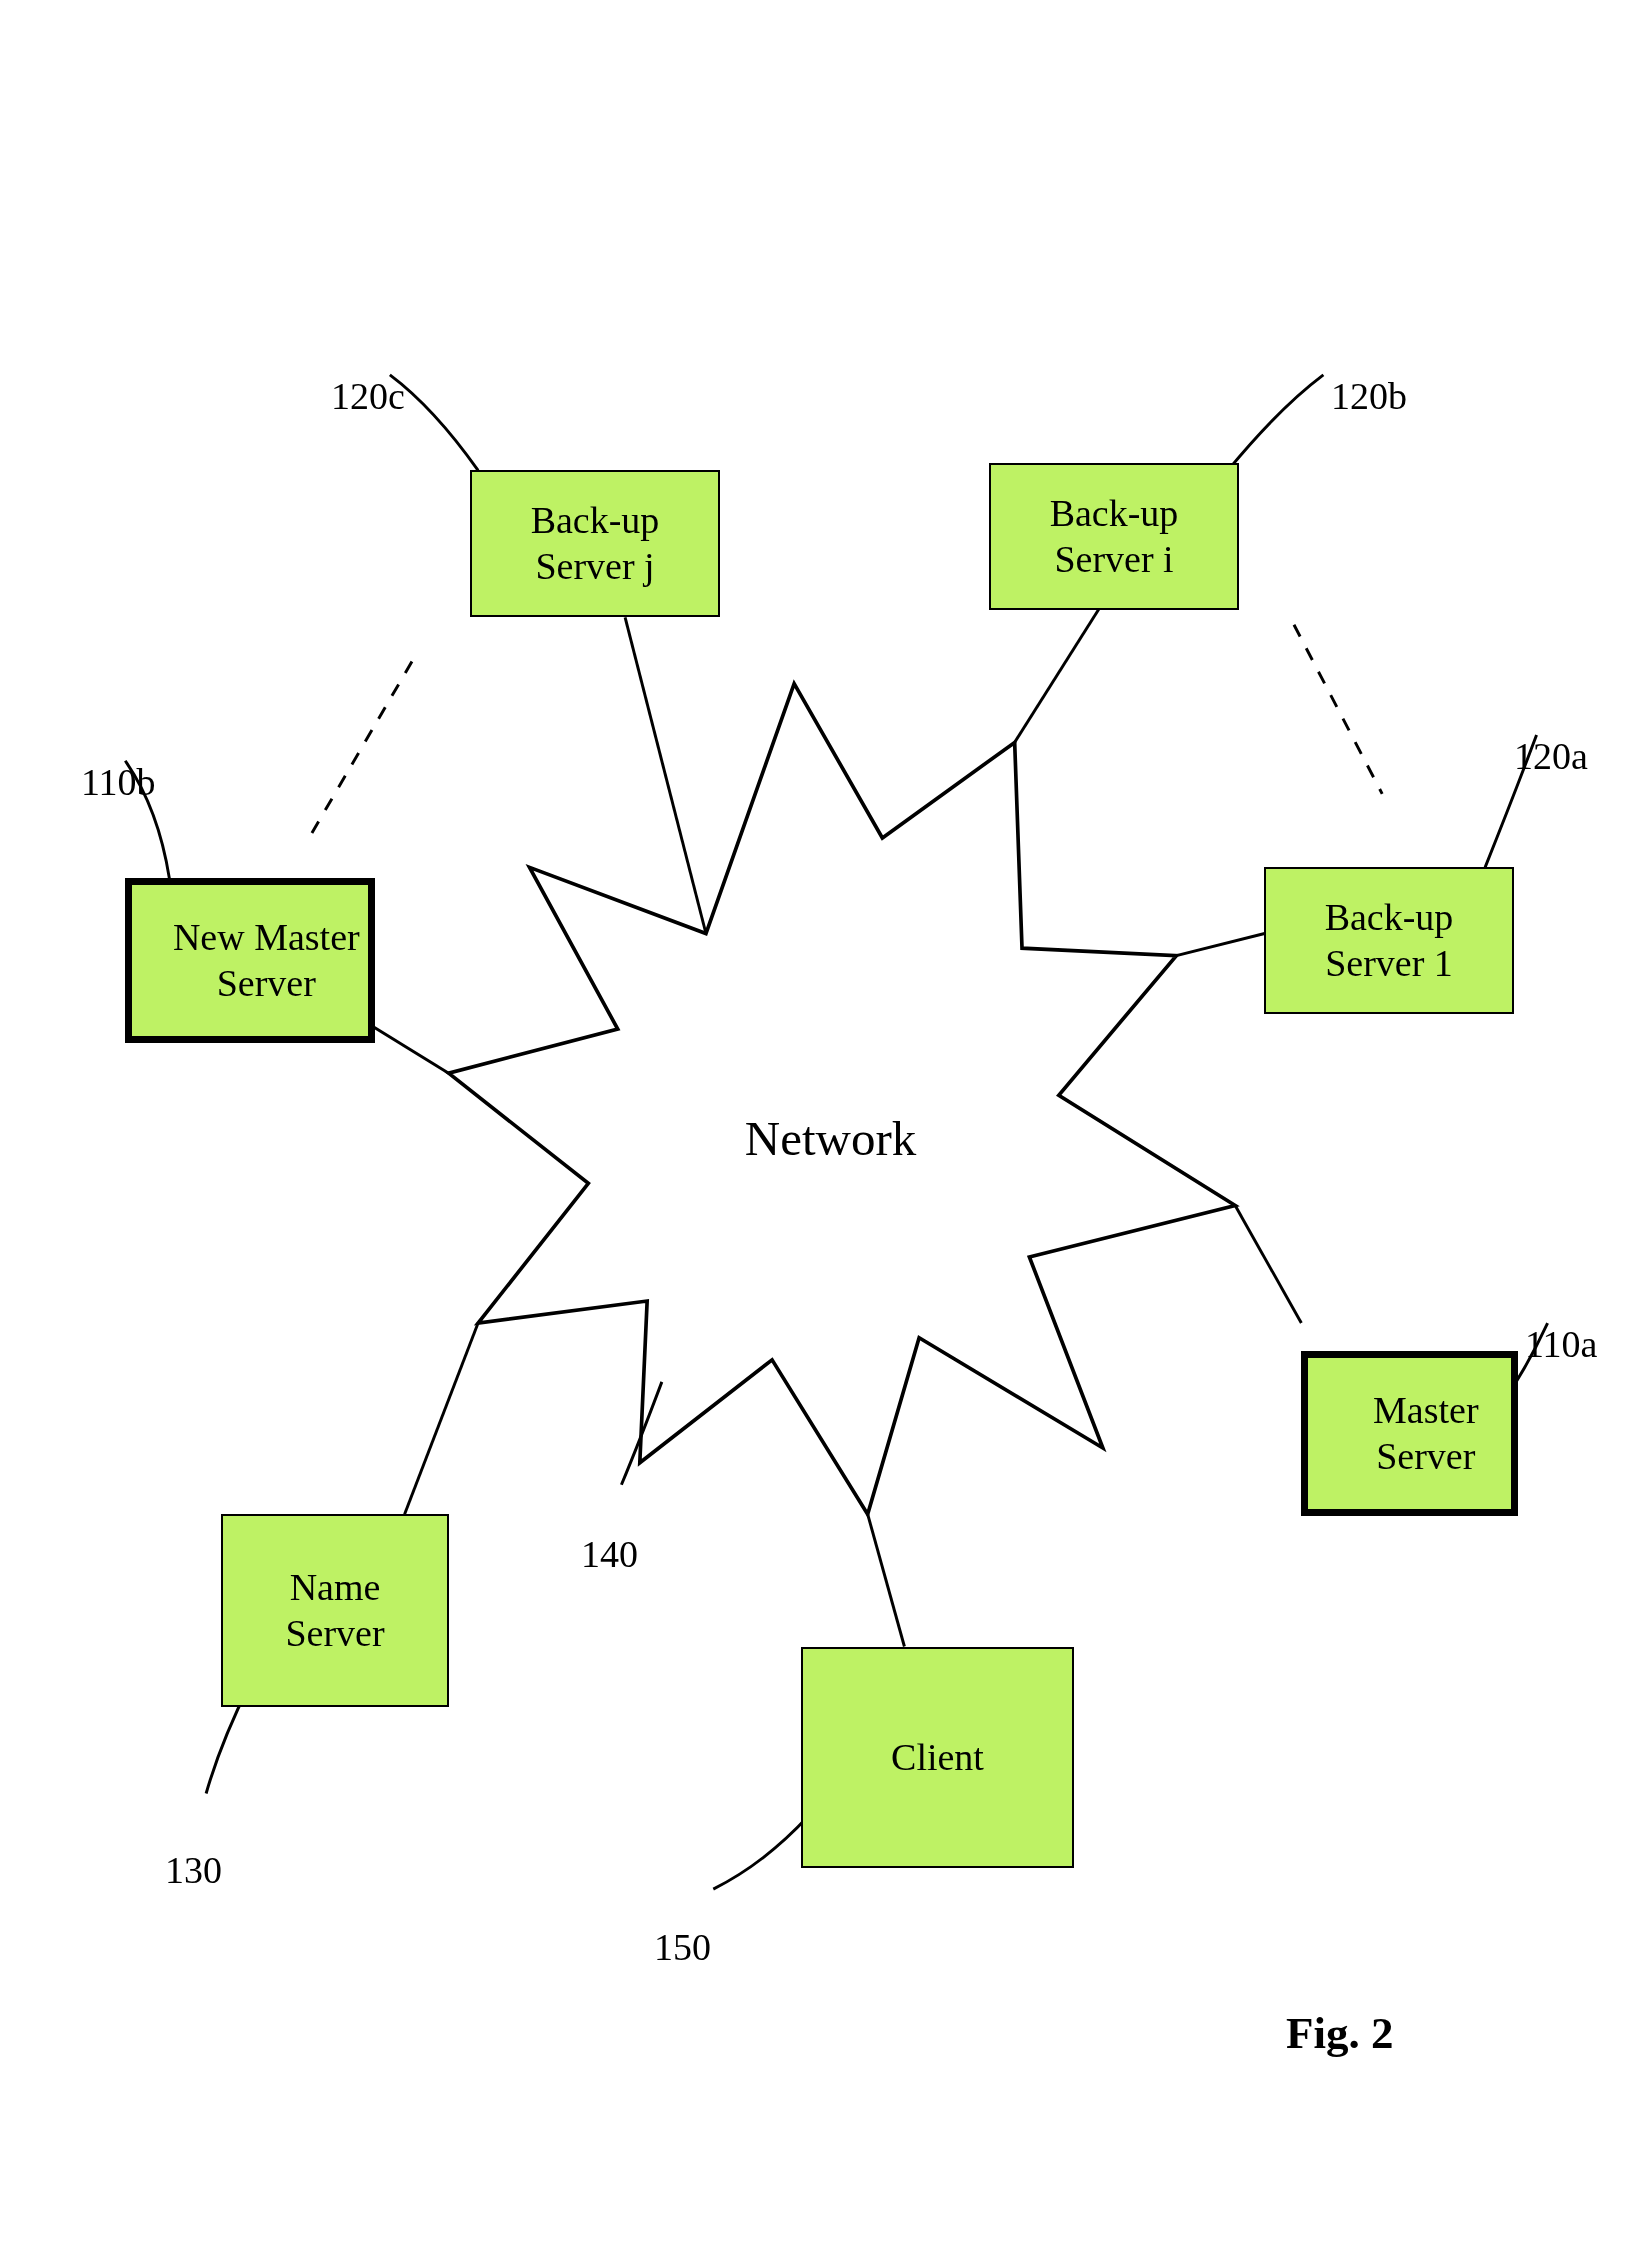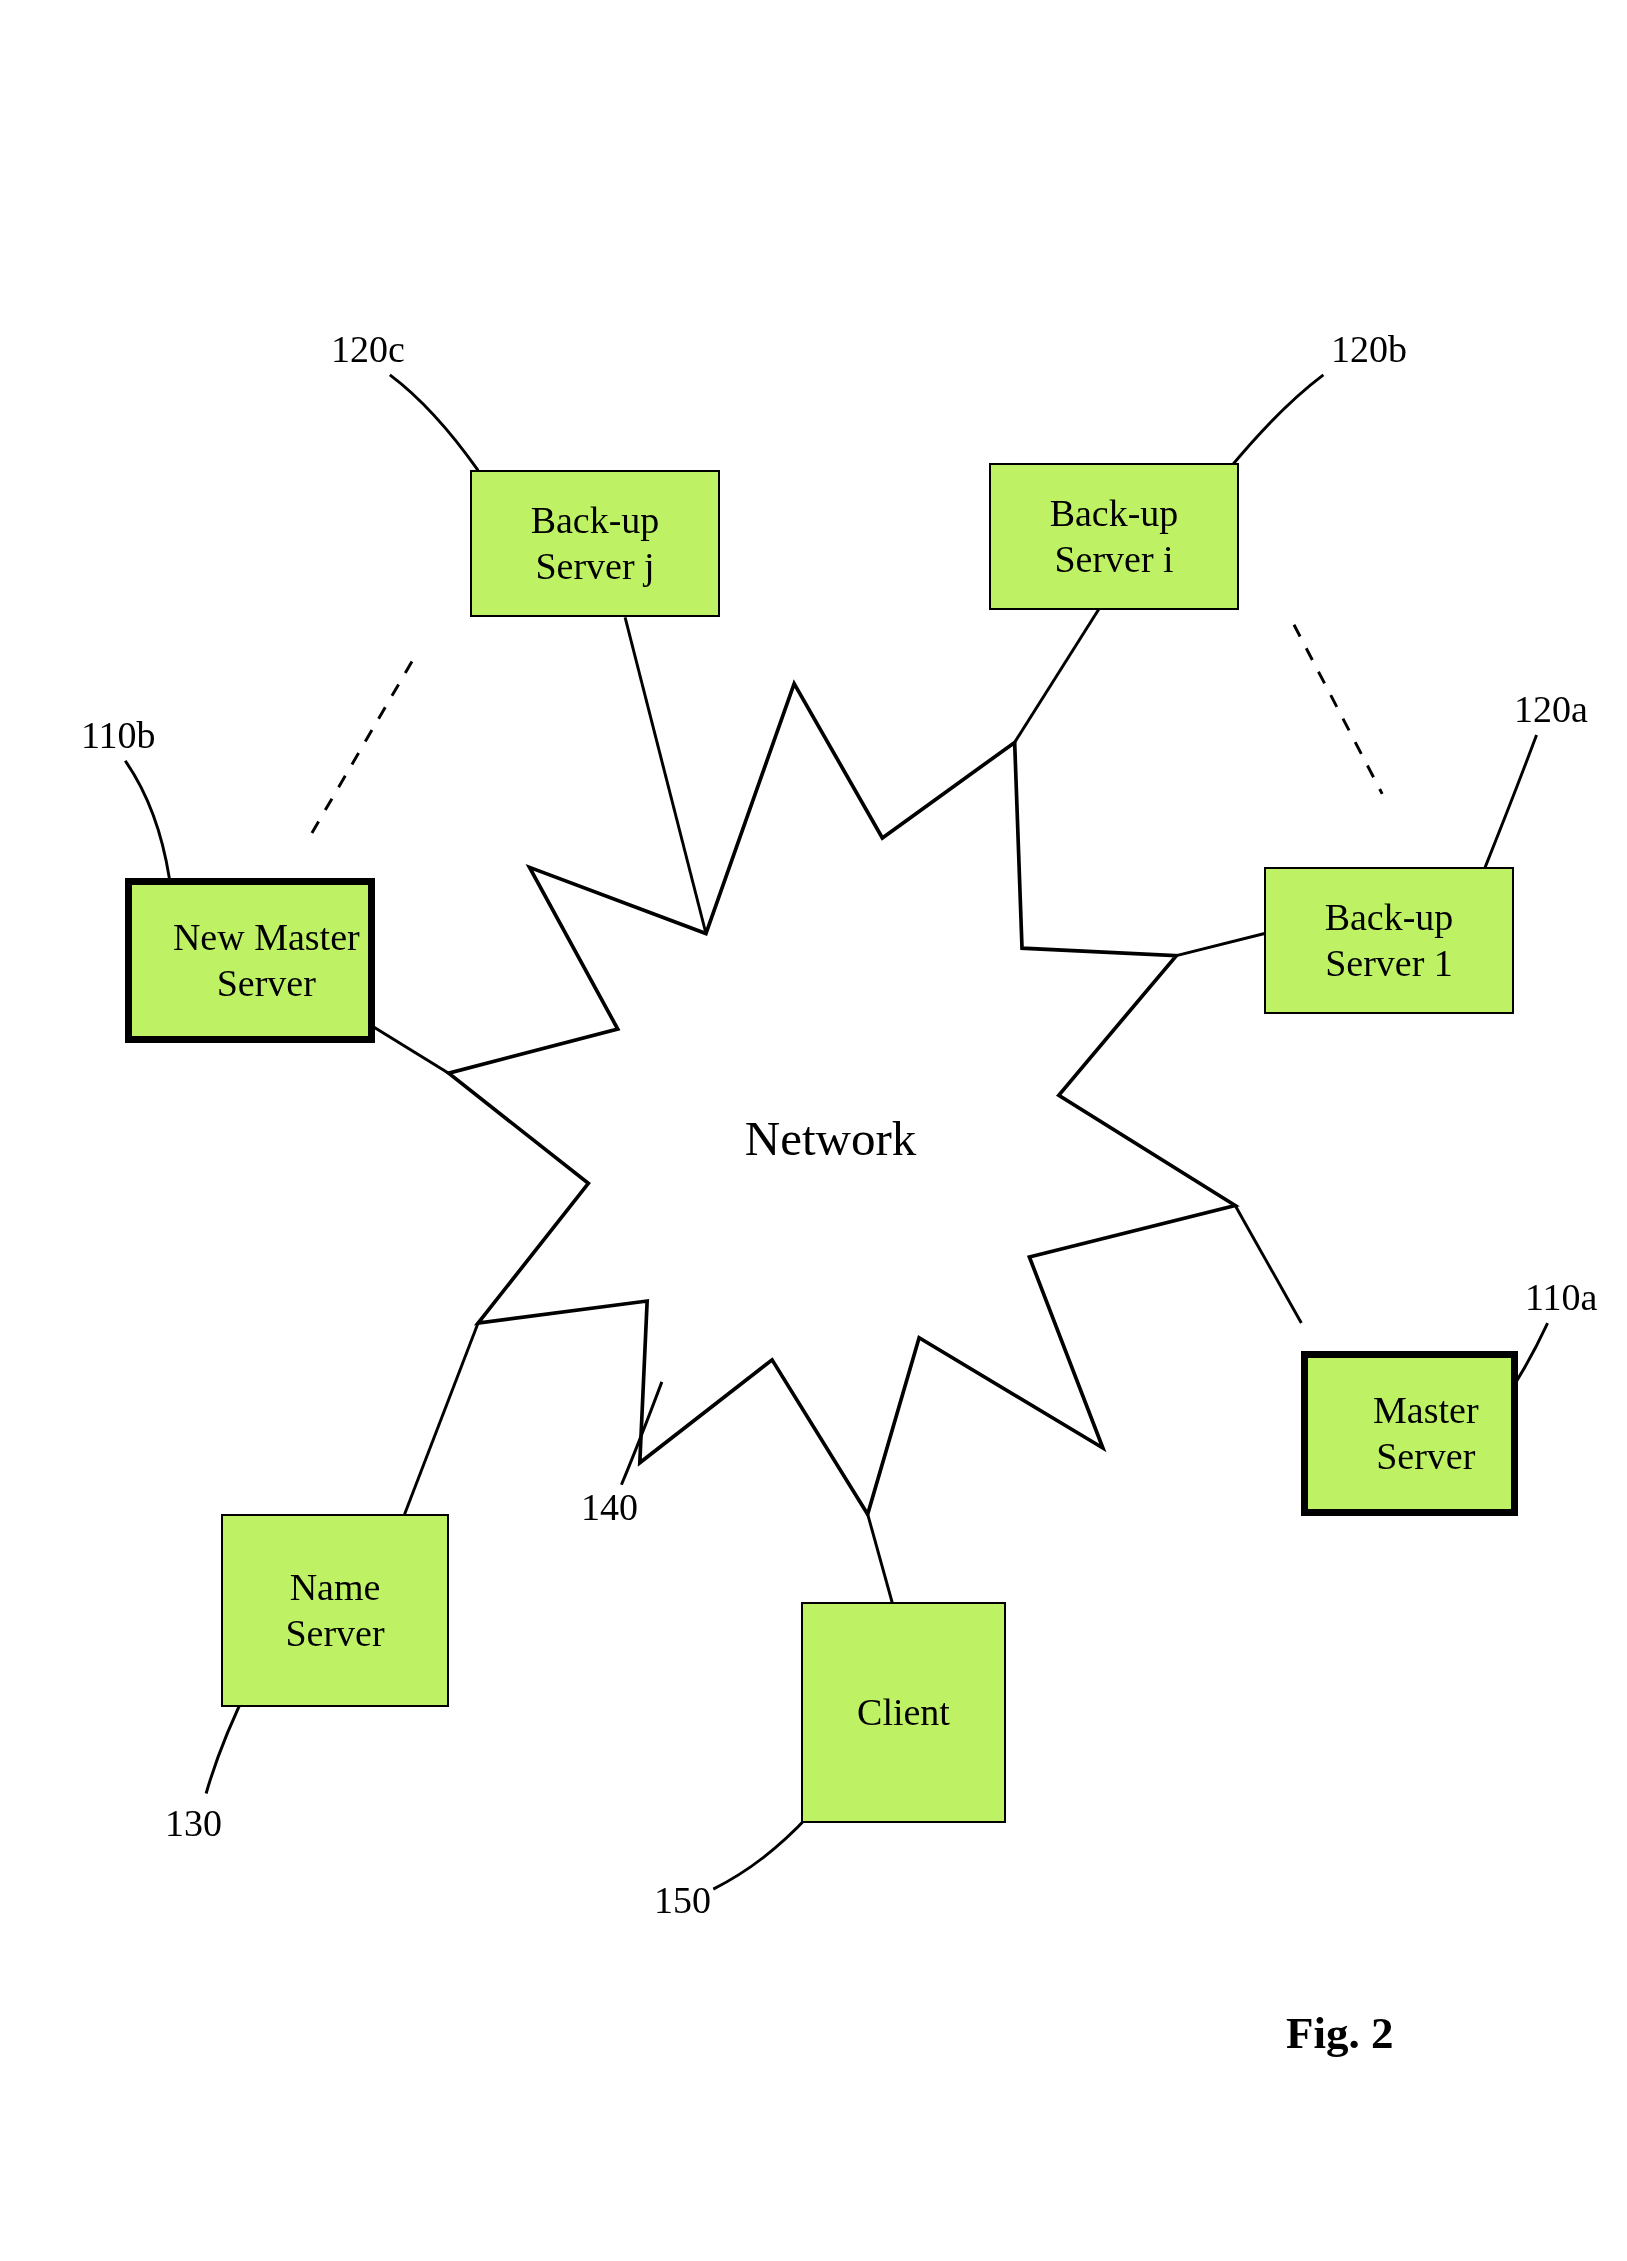--- a/index.html
+++ b/index.html
@@ -31,20 +31,21 @@
       white-space: pre-line;
     }
     .box.bold {
       border-width: 7.4px;
       padding-left: 40px;
     }
     .label {
       position: absolute;
       font-size: 38px;
       font-family: Georgia, serif;
+      margin-top: 47px;
     }
     .figcap {
       position: absolute;
       font-size: 45px;
       font-weight: bold;
       font-family: Georgia, serif;
     }
     .netlabel {
       position: absolute;
       font-size: 49px;
@@ -121,21 +122,21 @@
 
 <div class="box" style="left:989px; top:463px; width:250px; height:147px;">Back-up
 Server i</div>
 
 <div class="box" style="left:1264px; top:867px; width:250px; height:147px;">Back-up
 Server 1</div>
 
 <div class="box bold" style="left:1301px; top:1323px; width:217px; height:165px;margin-top:28px;">Master
 Server</div>
 
-<div class="box" style="left:801px; top:1602px; width:205px; height:221px;text-align:center;">Client</div>
+<div class="box" style="left:801px; top:1647px; width:273px; height:221px;text-align:center;">Client</div>
 
 <div class="box" style="left:221px; top:1514px; width:228px; height:193px;">Name
 Server</div>
 
 <div class="netlabel" style="left:735px; top:1110px; width:191px;">Network</div>
 
 <span class="label" style="left:81px; top:713px;">110b</span>
 <span class="label" style="left:331px; top:327px;">120c</span>
 <span class="label" style="left:1331px; top:327px;">120b</span>
 <span class="label" style="left:1514px; top:687px;">120a</span>

